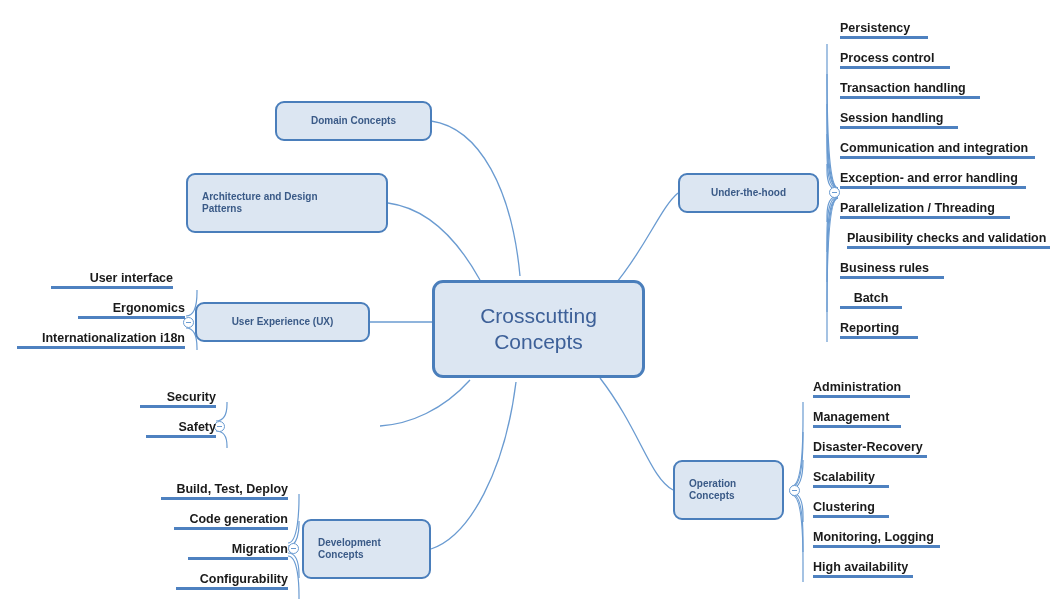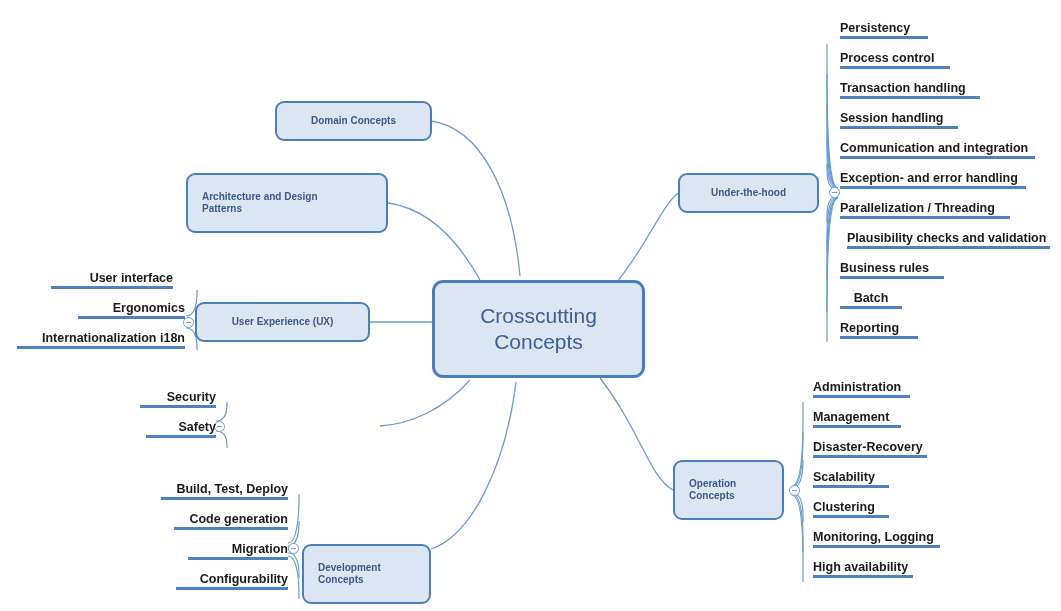--- a/index.html
+++ b/index.html
@@ -182,21 +182,21 @@
   <div class="node branch" style="left:186px; top:173px; width:202px; height:60px;">
     <span>Architecture and Design
 Patterns</span>
   </div>
 
   <div class="node branch center-text" style="left:195px; top:302px; width:175px; height:40px;">
     <span>User Experience (UX)</span>
   </div>
 
 
-  <div class="node branch" style="left:302px; top:519px; width:129px; height:60px;margin-top:25px;">
+  <div class="node branch" style="left:302px; top:519px; width:129px; height:60px;">
     <span>Development
 Concepts</span>
   </div>
 
   <div class="node branch center-text" style="left:678px; top:173px; width:141px; height:40px;text-align:center;">
     <span>Under-the-hood</span>
   </div>
 
   <div class="node branch" style="left:673px; top:460px; width:111px; height:60px;">
     <span>Operation

